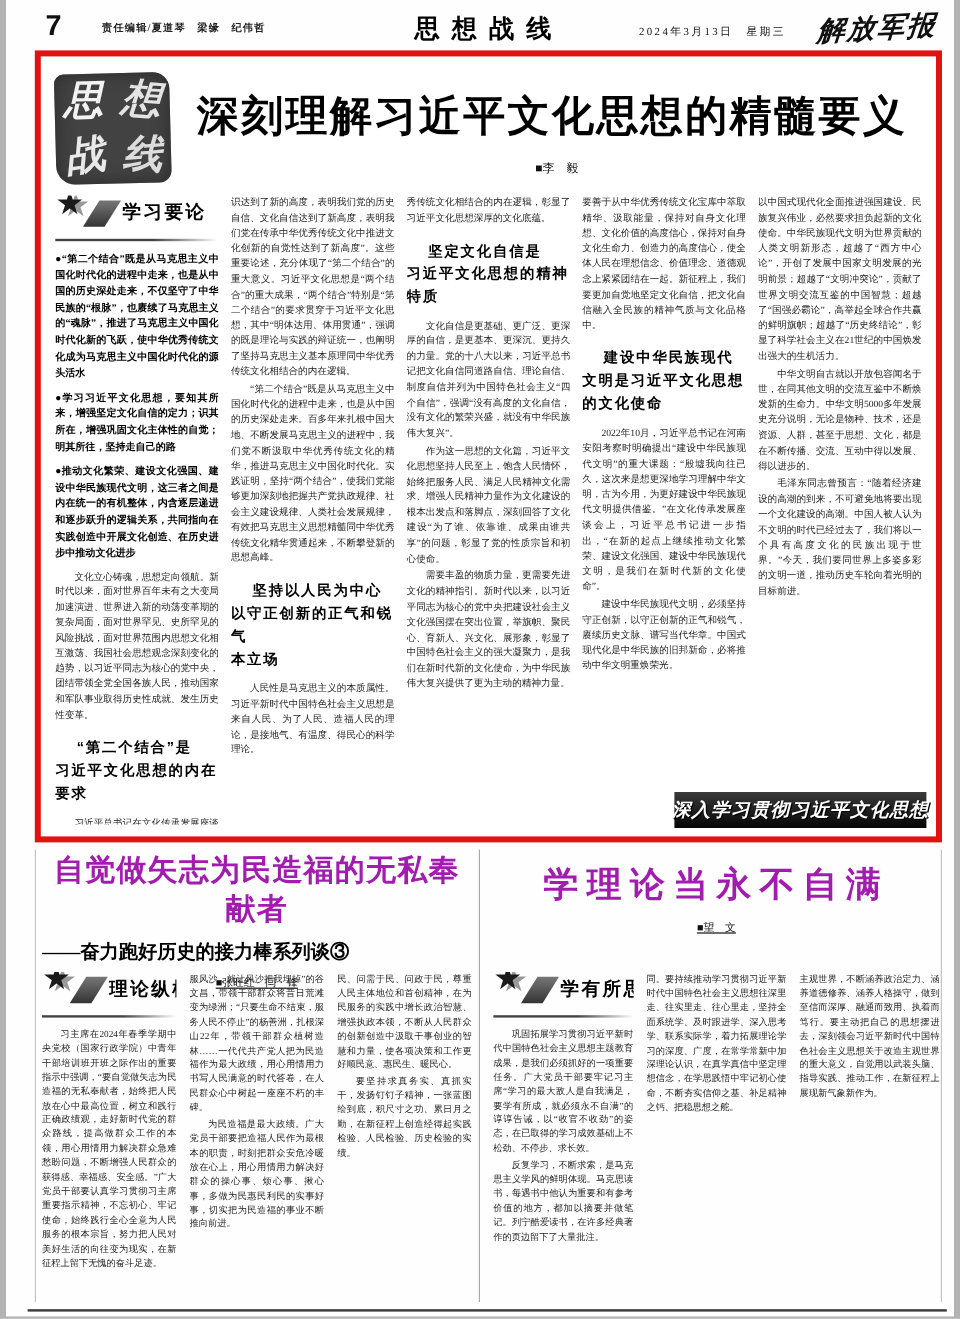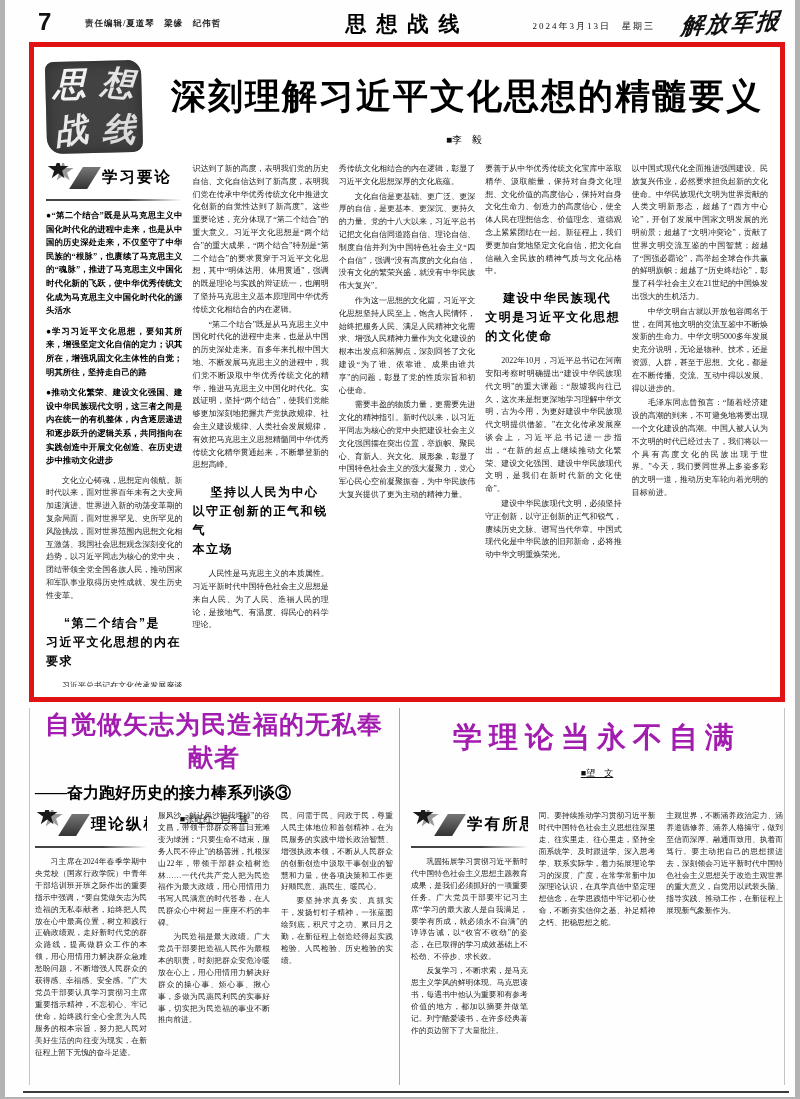--- a/index.html
+++ b/index.html
@@ -21,21 +21,21 @@
   .main-box{position:absolute;left:24px;right:10px;top:42px;height:660px;box-sizing:border-box;
        border:5px solid #e01212;background:#fff;}
   .stamp{position:absolute;left:12px;top:14px;width:96px;height:92px;background:#424242;
        border-radius:8px 14px 10px 16px;transform:rotate(-1.5deg);
        display:grid;grid-template-columns:1fr 1fr;align-items:center;justify-items:center;
        box-shadow:inset 0 0 14px #2b2b2b;}
   .stamp span{color:#f2f2f2;font:bold italic 33px "Liberation Serif",serif;line-height:40px;}
   .stamp span:nth-child(2){transform:rotate(6deg);opacity:.92;}
   .stamp span:nth-child(3){transform:rotate(-7deg);opacity:.95;}
   .stamp span:nth-child(4){transform:rotate(4deg);opacity:.88;}
-  .main-title{position:absolute;left:130px;right:10px;top:26px;text-align:center;
+  .main-title{position:absolute;left:130px;right:10px;top:26px;
        font:bold 35px "Liberation Sans",sans-serif;letter-spacing:2px;color:#000;white-space:nowrap;}
   .main-byline{position:absolute;left:124px;right:10px;top:86px;text-align:center;
        font:10px "Liberation Serif",serif;color:#111;}
 
   .box-cols{position:absolute;left:12px;right:12px;top:116px;bottom:10px;display:flex;gap:10px;}
   .col{flex:1 1 0;overflow:hidden;position:relative;font-size:8px;line-height:12.8px;text-align:justify;color:#1c1c1c;}
   .col p{margin:0 0 2px;text-indent:2em;}
   .subhead{font:bold 12px "Liberation Sans",sans-serif;line-height:19px;letter-spacing:1.5px;
        margin:11px 0 9px;white-space:pre-line;text-indent:1.5em;color:#000;text-align:left;}
 
@@ -134,23 +134,26 @@
         <p style="text-indent:0" data-interactable="false">识达到了新的高度，表明我们党的历史自信、文化自信达到了新高度，表明我们党在传承中华优秀传统文化中推进文化创新的自觉性达到了新高度”。这些重要论述，充分体现了“第二个结合”的重大意义。习近平文化思想是“两个结合”的重大成果，“两个结合”特别是“第二个结合”的要求贯穿于习近平文化思想，其中“明体达用、体用贯通”，强调的既是理论与实践的辩证统一，也阐明了坚持马克思主义基本原理同中华优秀传统文化相结合的内在逻辑。</p>
         <p data-interactable="false">“第二个结合”既是从马克思主义中国化时代化的进程中走来，也是从中国的历史深处走来。百多年来扎根中国大地、不断发展马克思主义的进程中，我们党不断汲取中华优秀传统文化的精华，推进马克思主义中国化时代化。实践证明，坚持“两个结合”，使我们党能够更加深刻地把握共产党执政规律、社会主义建设规律、人类社会发展规律，有效把马克思主义思想精髓同中华优秀传统文化精华贯通起来，不断攀登新的思想高峰。</p>
         <div class="subhead" data-interactable="false">坚持以人民为中心
 以守正创新的正气和锐气
 本立场</div>
         <p data-interactable="false">人民性是马克思主义的本质属性。习近平新时代中国特色社会主义思想是来自人民、为了人民、造福人民的理论，是接地气、有温度、得民心的科学理论。</p>
       </div>
 
       <div class="col" data-interactable="false">
         <p style="text-indent:0" data-interactable="false">秀传统文化相结合的内在逻辑，彰显了习近平文化思想深厚的文化底蕴。</p>
+        <div class="subhead" data-interactable="false">坚定文化自信是
+习近平文化思想的精神
+特质</div>
         <p data-interactable="false">文化自信是更基础、更广泛、更深厚的自信，是更基本、更深沉、更持久的力量。党的十八大以来，习近平总书记把文化自信同道路自信、理论自信、制度自信并列为中国特色社会主义“四个自信”，强调“没有高度的文化自信，没有文化的繁荣兴盛，就没有中华民族伟大复兴”。</p>
         <p data-interactable="false">作为这一思想的文化篇，习近平文化思想坚持人民至上，饱含人民情怀，始终把服务人民、满足人民精神文化需求、增强人民精神力量作为文化建设的根本出发点和落脚点，深刻回答了文化建设“为了谁、依靠谁、成果由谁共享”的问题，彰显了党的性质宗旨和初心使命。</p>
-        <p data-interactable="false">需要丰盈的物质力量，更需要先进文化的精神指引。新时代以来，以习近平同志为核心的党中央把建设社会主义文化强国摆在突出位置，举旗帜、聚民心、育新人、兴文化、展形象，彰显了中国特色社会主义的强大凝聚力，党心军心民心空前凝聚振奋，为中华民族伟大复兴提供了更为主动的精神力量。</p>
+        <p data-interactable="false">需要丰盈的物质力量，更需要先进文化的精神指引。新时代以来，以习近平同志为核心的党中央把建设社会主义文化强国摆在突出位置，举旗帜、聚民心、育新人、兴文化、展形象，彰显了中国特色社会主义的强大凝聚力，是我们在新时代新的文化使命，为中华民族伟大复兴提供了更为主动的精神力量。</p>
       </div>
 
       <div class="col" data-interactable="false">
         <p style="text-indent:0" data-interactable="false">要善于从中华优秀传统文化宝库中萃取精华、汲取能量，保持对自身文化理想、文化价值的高度信心，保持对自身文化生命力、创造力的高度信心，使全体人民在理想信念、价值理念、道德观念上紧紧团结在一起。新征程上，我们要更加自觉地坚定文化自信，把文化自信融入全民族的精神气质与文化品格中。</p>
         <div class="subhead" data-interactable="false">建设中华民族现代
 文明是习近平文化思想
 的文化使命</div>
         <p data-interactable="false">2022年10月，习近平总书记在河南安阳考察时明确提出“建设中华民族现代文明”的重大课题：“殷墟我向往已久，这次来是想更深地学习理解中华文明，古为今用，为更好建设中华民族现代文明提供借鉴。”在文化传承发展座谈会上，习近平总书记进一步指出，“在新的起点上继续推动文化繁荣、建设文化强国、建设中华民族现代文明，是我们在新时代新的文化使命”。</p>
         <p data-interactable="false">建设中华民族现代文明，必须坚持守正创新，以守正创新的正气和锐气，赓续历史文脉、谱写当代华章。中国式现代化是中华民族的旧邦新命，必将推动中华文明重焕荣光。</p>
       </div>
@@ -158,20 +161,23 @@
       <div class="col col5" data-interactable="false">
         <div class="clip" data-interactable="false">
           <p style="text-indent:0" data-interactable="false">以中国式现代化全面推进强国建设、民族复兴伟业，必然要求担负起新的文化使命。中华民族现代文明为世界贡献的人类文明新形态，超越了“西方中心论”，开创了发展中国家文明发展的光明前景；超越了“文明冲突论”，贡献了世界文明交流互鉴的中国智慧；超越了“国强必霸论”，高举起全球合作共赢的鲜明旗帜；超越了“历史终结论”，彰显了科学社会主义在21世纪的中国焕发出强大的生机活力。</p>
           <p data-interactable="false">中华文明自古就以开放包容闻名于世，在同其他文明的交流互鉴中不断焕发新的生命力。中华文明5000多年发展史充分说明，无论是物种、技术，还是资源、人群，甚至于思想、文化，都是在不断传播、交流、互动中得以发展、得以进步的。</p>
           <p data-interactable="false">毛泽东同志曾预言：“随着经济建设的高潮的到来，不可避免地将要出现一个文化建设的高潮。中国人被人认为不文明的时代已经过去了，我们将以一个具有高度文化的民族出现于世界。”今天，我们要同世界上多姿多彩的文明一道，推动历史车轮向着光明的目标前进。</p>
         </div>
         <div class="banner-space" data-interactable="false"></div>
       </div>
     </div>
 
+    <div class="banner" data-interactable="false">
+      <span data-interactable="false">深入学习贯彻习近平文化思想</span>
+    </div>
   </div>
 
   <div class="bottom" data-interactable="false">
     <div class="edge-left" data-interactable="false"></div>
     <div class="v-divider" data-interactable="false"></div>
     <div class="edge-right" data-interactable="false"></div>
 
     <div class="article art-left" data-interactable="false">
       <div class="art-title" data-interactable="false">自觉做矢志为民造福的无私奉献者</div>
       <div class="art-sub" data-interactable="false">——奋力跑好历史的接力棒系列谈③</div>

